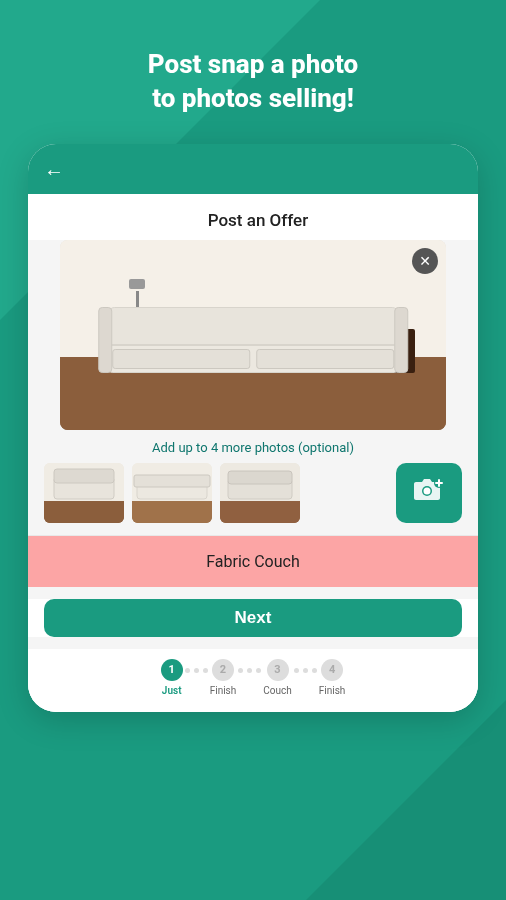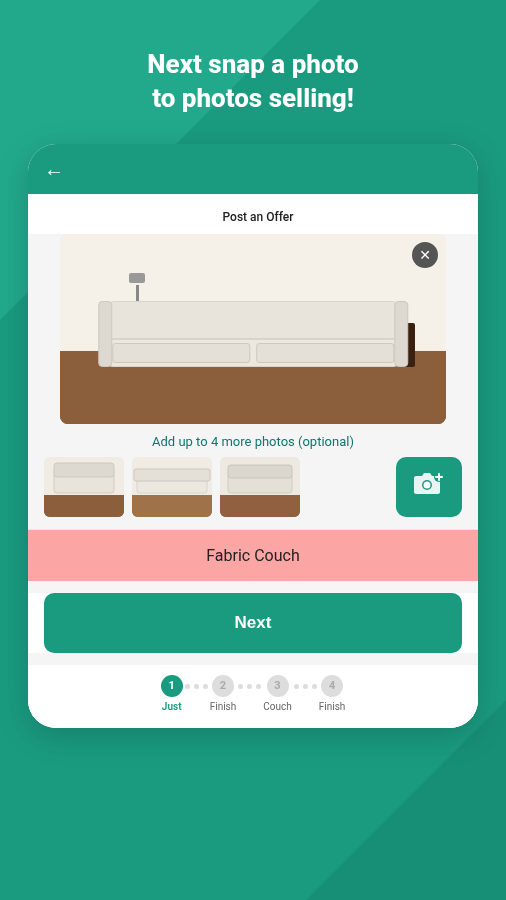--- a/index.html
+++ b/index.html
@@ -66,21 +66,21 @@
       cursor: pointer;
     }
 
     .card-body {
       background: #f5f5f5;
       padding: 0;
     }
 
     .post-offer-title {
       text-align: center;
-      font-size: 12px;
+      font-size: 17px;
       font-weight: 500;
       color: #222;
       padding: 16px 0 10px 10px;
       background: white;
     }
 
     .main-image-container {
       position: relative;
       margin: 0 16px;
       border-radius: 8px;
@@ -314,21 +314,21 @@
     }
 
     .next-btn {
       display: block;
       width: calc(100% - 32px);
       margin: 12px 16px;
       background: #1a9b80;
       color: white;
       border: none;
       border-radius: 10px;
-      padding: 20px;
+      padding: 9px;
       font-size: 17px;
       font-weight: 600;
       cursor: pointer;
       text-align: center;
     }
 
     .stepper {
       display: flex;
       justify-content: center;
       align-items: center;
@@ -391,21 +391,21 @@
     }
   </style>
 </head>
 <body>
 
 <div class="bg-top-left"></div>
 <div class="bg-bottom-right"></div>
 
 <div class="header-text">
   <h1>
-    <span>Next snap a photo</span><br>
+    <span>Post snap a photo</span><br>
     <span>to photos selling!</span>
   </h1>
 </div>
 
 <div class="phone-card">
 
   <div class="phone-topbar">
     <span class="back-arrow">←</span>
   </div>
 

